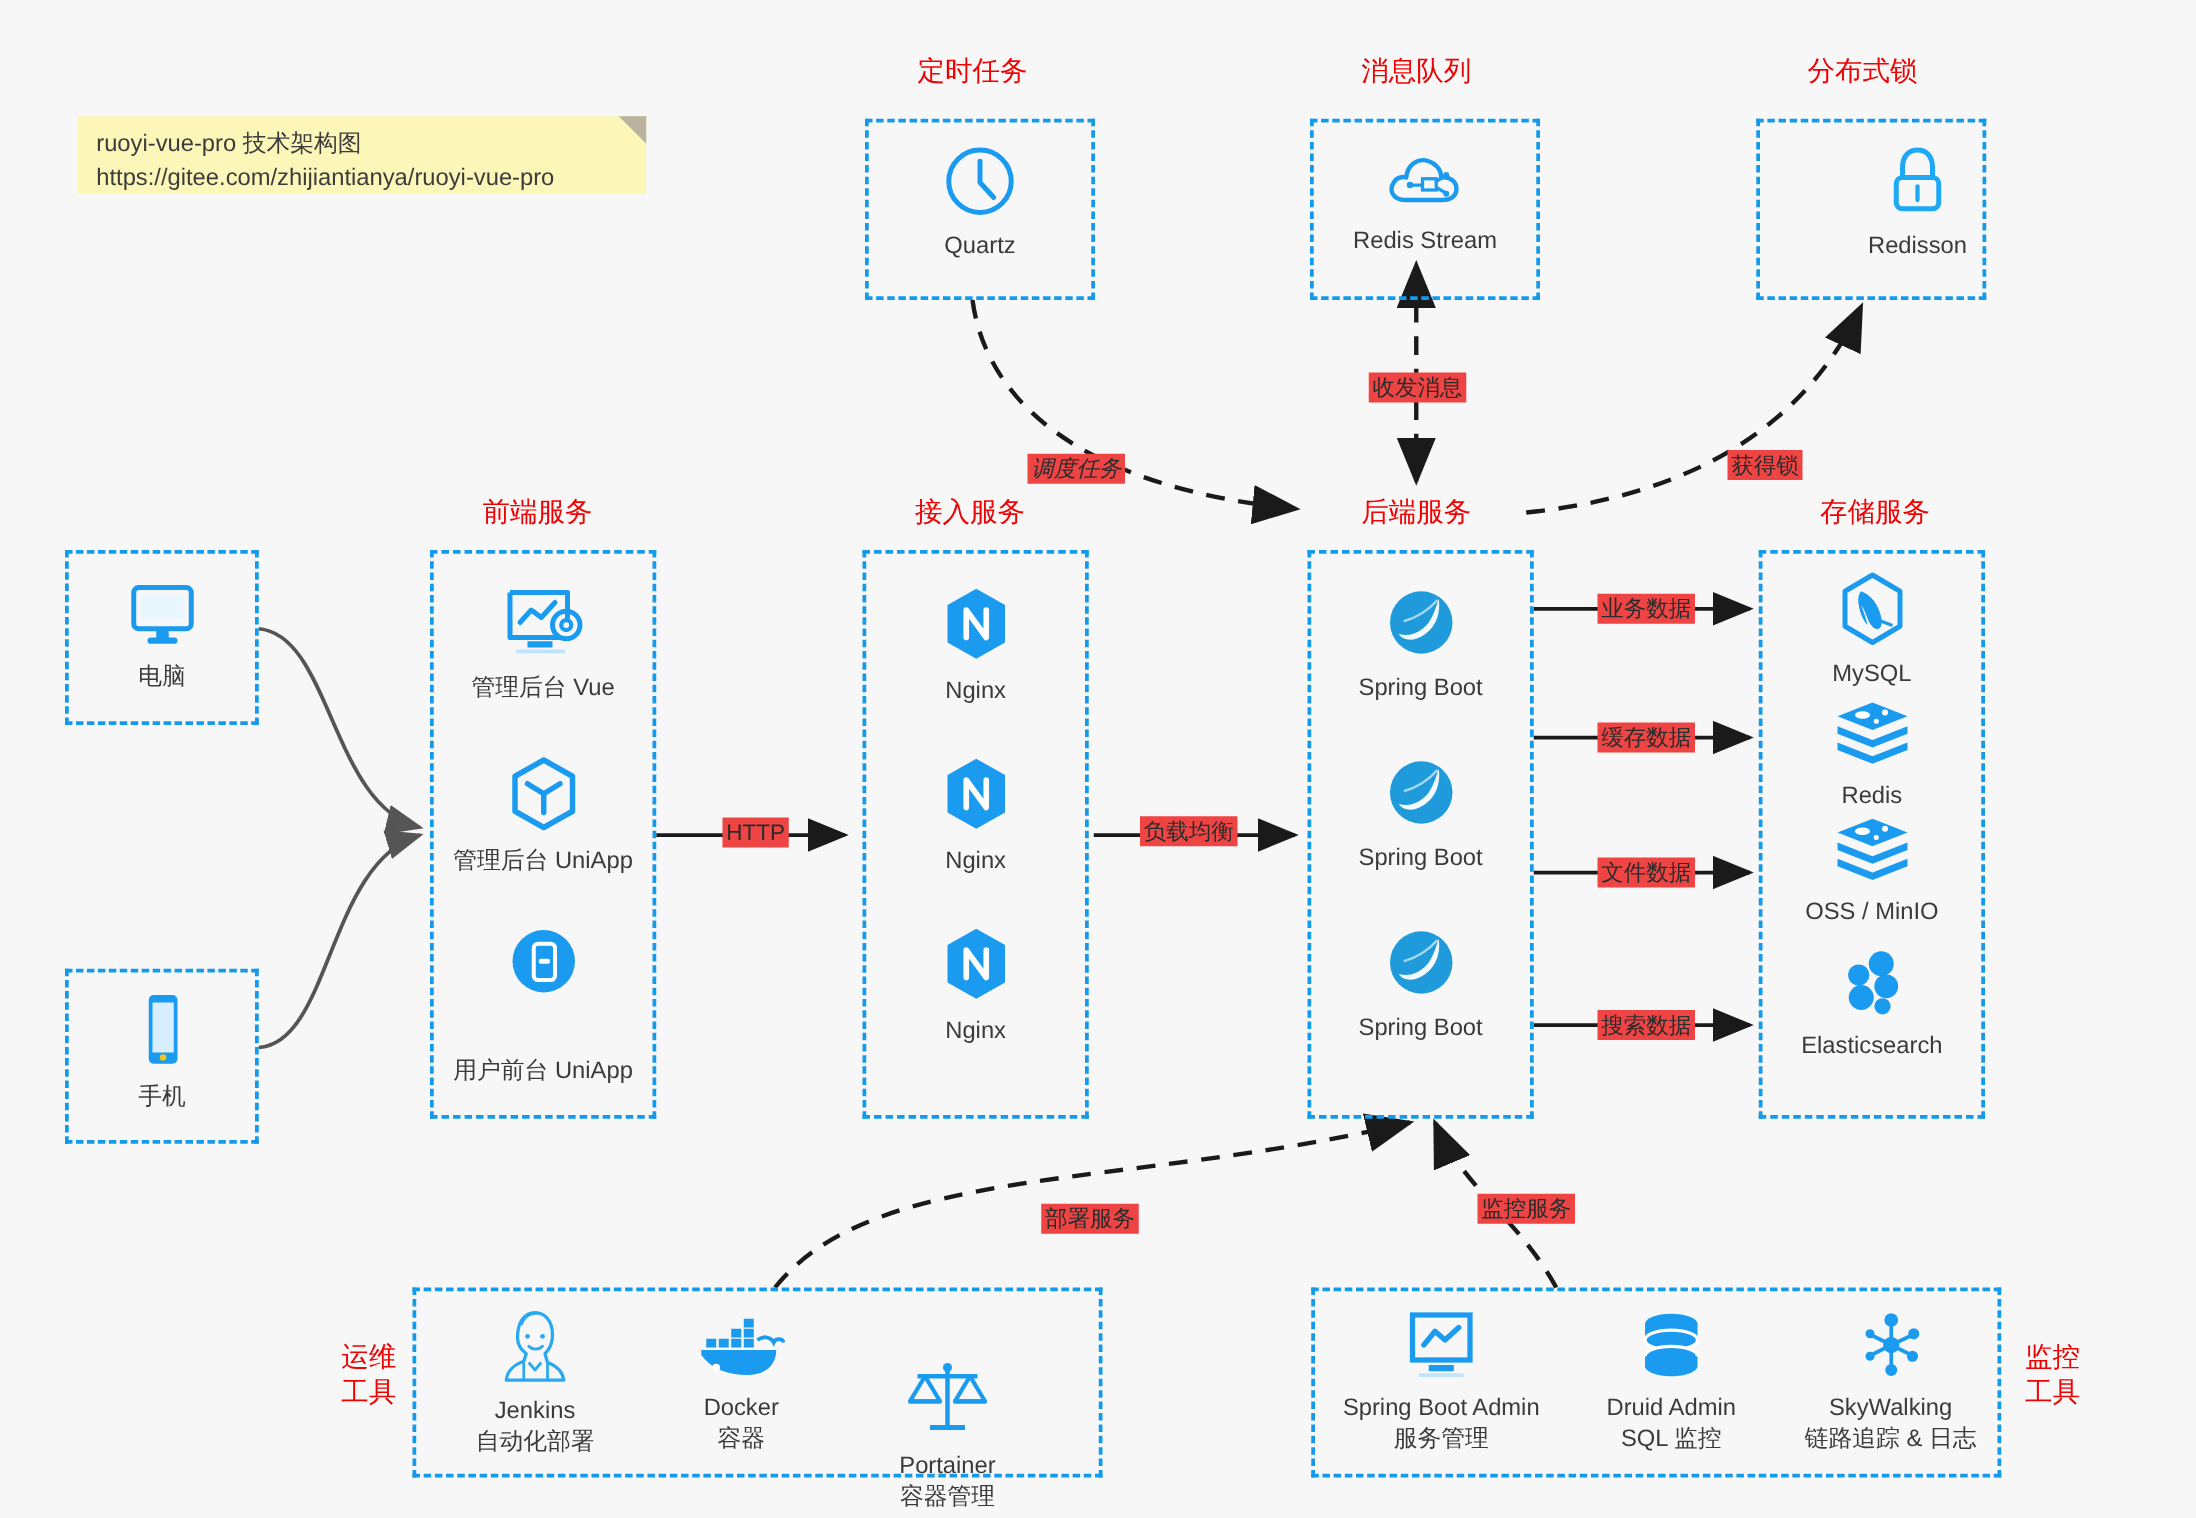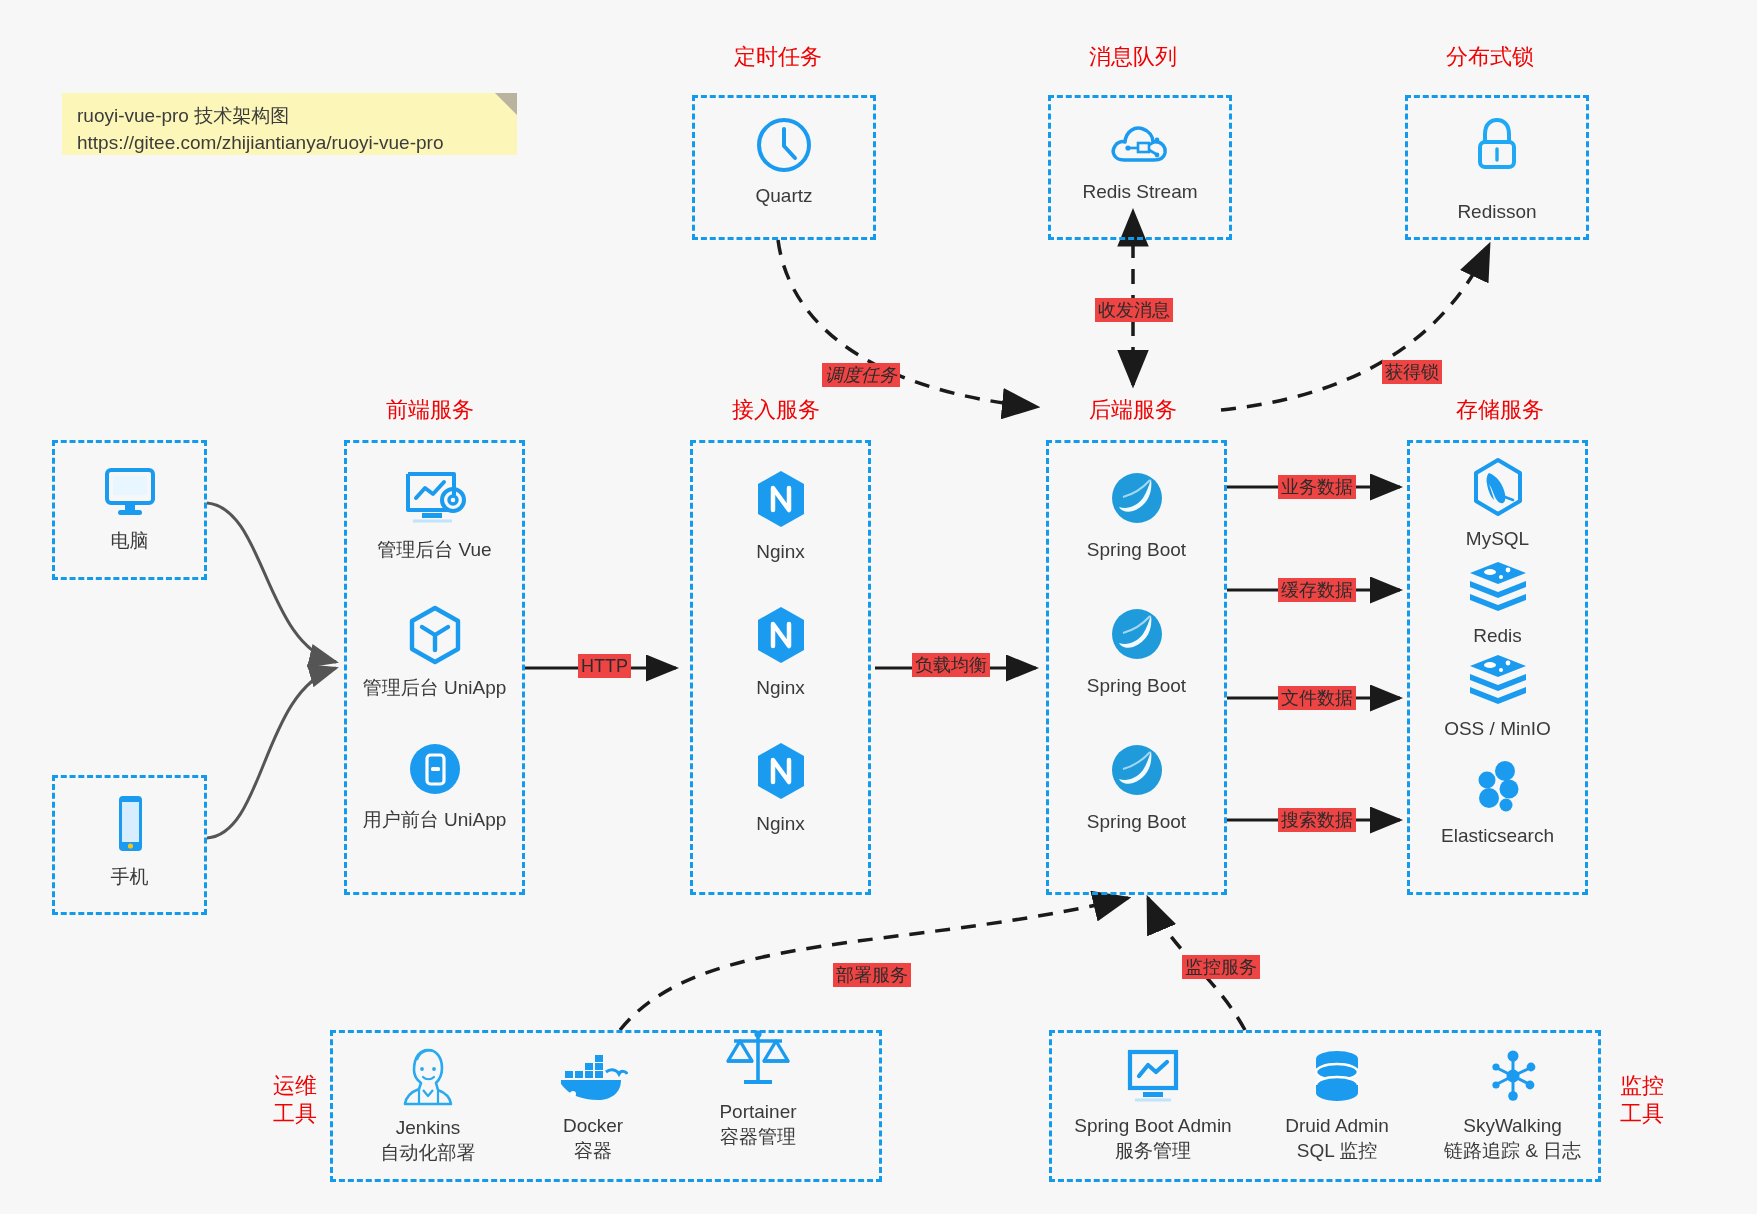--- a/index.html
+++ b/index.html
@@ -208,21 +208,21 @@
         <line x1="41" y1="27" x2="48" y2="23" stroke="#1a9bef" stroke-width="2.6"></line>
         <circle cx="49" cy="22" r="2.4" fill="#1a9bef"></circle>
         <line x1="41" y1="32" x2="48" y2="36" stroke="#1a9bef" stroke-width="2.6"></line>
         <circle cx="49" cy="37" r="2.4" fill="#1a9bef"></circle>
       </svg>
     </span>
     <span class="cap">Redis Stream</span>
   </div>
 
   <div class="box" style="left:1405px; top:95px; width:184px; height:145px;"></div>
-  <div class="node" style="left:1405px; top:116px; width:184px;gap:16px;">
+  <div class="node" style="left:1442px; top:116px; width:184px;">
     <span class="ico">
       <svg width="52" height="58" viewBox="0 0 52 58">
         <path d="M14 26 L14 18 C14 9 19 4 26 4 C33 4 38 9 38 18 L38 26" fill="none" stroke="#1ea8f5" stroke-width="4"></path>
         <rect x="9" y="26" width="34" height="25" rx="5" fill="none" stroke="#1ea8f5" stroke-width="4"></rect>
         <line x1="26" y1="33" x2="26" y2="44" stroke="#1ea8f5" stroke-width="3.4" stroke-linecap="round"></line>
       </svg>
     </span>
     <span class="cap">Redisson</span>
   </div>
 
@@ -247,21 +247,21 @@
   <div class="node" style="left:344px; top:604px; width:181px;">
     <span class="ico">
       <svg width="60" height="62" viewBox="0 0 60 62">
         <path d="M30 4 L53 17 L53 45 L30 58 L7 45 L7 17 Z" fill="none" stroke="#1a9bef" stroke-width="4.4" stroke-linejoin="round"></path>
         <path d="M30 31 L30 46 M30 31 L17 23 M30 31 L43 23" fill="none" stroke="#1a9bef" stroke-width="4.4" stroke-linecap="round"></path>
       </svg>
     </span>
     <span class="cap">管理后台 UniApp</span>
   </div>
 
-  <div class="node" style="left:344px; top:740px; width:181px;">
+  <div class="node" style="left:344px; top:740px; width:181px;gap:36px;">
     <span class="ico">
       <svg width="58" height="58" viewBox="0 0 58 58">
         <circle cx="29" cy="29" r="25" fill="#1a9bef"></circle>
         <rect x="21" y="15" width="17" height="29" rx="3.5" fill="none" stroke="#ffffff" stroke-width="3.2"></rect>
         <rect x="25" y="27" width="9" height="4" rx="1.6" fill="#ffffff"></rect>
       </svg>
     </span>
     <span class="cap">用户前台 UniApp</span>
   </div>
 
@@ -418,21 +418,21 @@
         <circle cx="35" cy="25" r="1.9" fill="#29aaf0"></circle>
         <path d="M24 33 C27 36 32 36 35 33" fill="none" stroke="#29aaf0" stroke-width="2.2" stroke-linecap="round"></path>
         <path d="M24 46 L29 52 L34 46" fill="none" stroke="#29aaf0" stroke-width="2.2" stroke-linejoin="round"></path>
         <path d="M20 45 L20 60 M39 46 L39 60" fill="none" stroke="#29aaf0" stroke-width="2.2"></path>
       </svg>
     </span>
     <span class="cap">Jenkins</span>
     <span class="cap2">自动化部署</span>
   </div>
 
-  <div class="node" style="left:675px; top:1028px; width:166px;">
+  <div class="node" style="left:675px; top:1088px; width:166px;">
     <span class="ico">
       <svg width="64" height="62" viewBox="0 0 64 62">
         <line x1="32" y1="6" x2="32" y2="54" stroke="#1a9bef" stroke-width="3.6"></line>
         <line x1="8" y1="13" x2="56" y2="13" stroke="#1a9bef" stroke-width="3.6"></line>
         <circle cx="32" cy="6" r="3.6" fill="#1a9bef"></circle>
         <path d="M2 33 L14 13 L26 33 Z" fill="none" stroke="#1a9bef" stroke-width="3.4" stroke-linejoin="round"></path>
         <line x1="1" y1="33" x2="27" y2="33" stroke="#1a9bef" stroke-width="3.4"></line>
         <path d="M38 33 L50 13 L62 33 Z" fill="none" stroke="#1a9bef" stroke-width="3.4" stroke-linejoin="round"></path>
         <line x1="37" y1="33" x2="63" y2="33" stroke="#1a9bef" stroke-width="3.4"></line>
         <line x1="18" y1="54" x2="46" y2="54" stroke="#1a9bef" stroke-width="4"></line>

